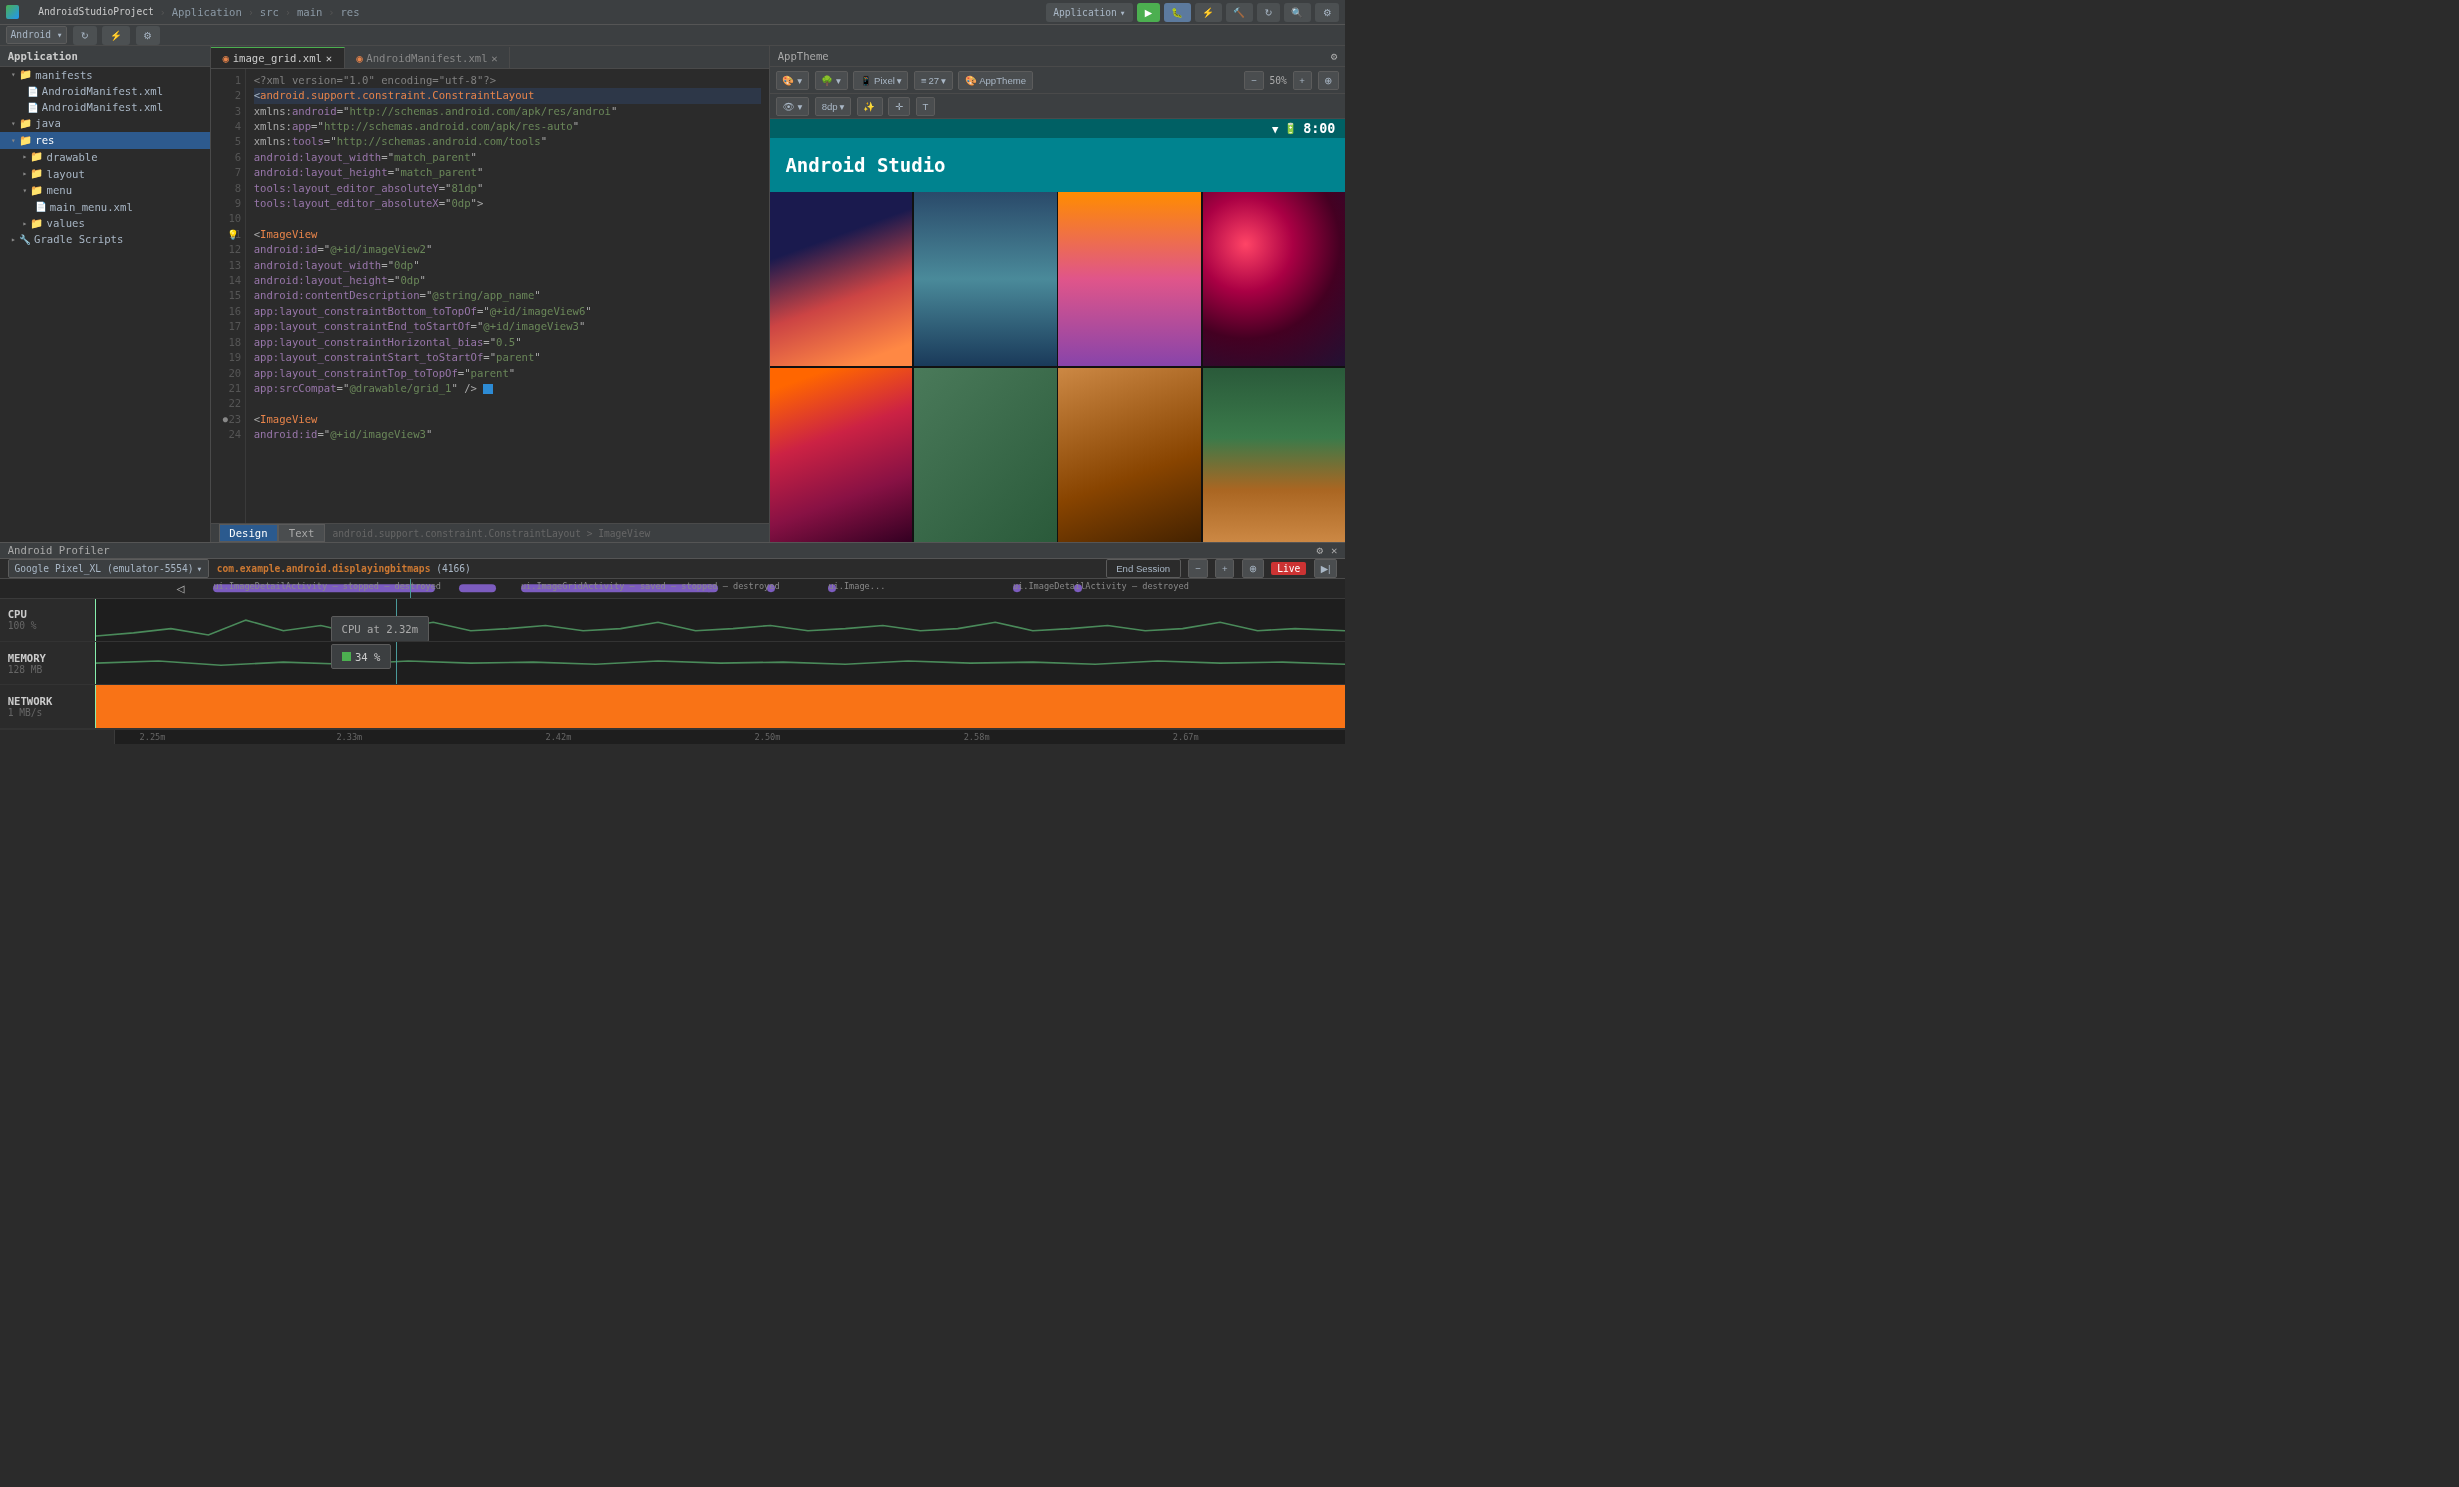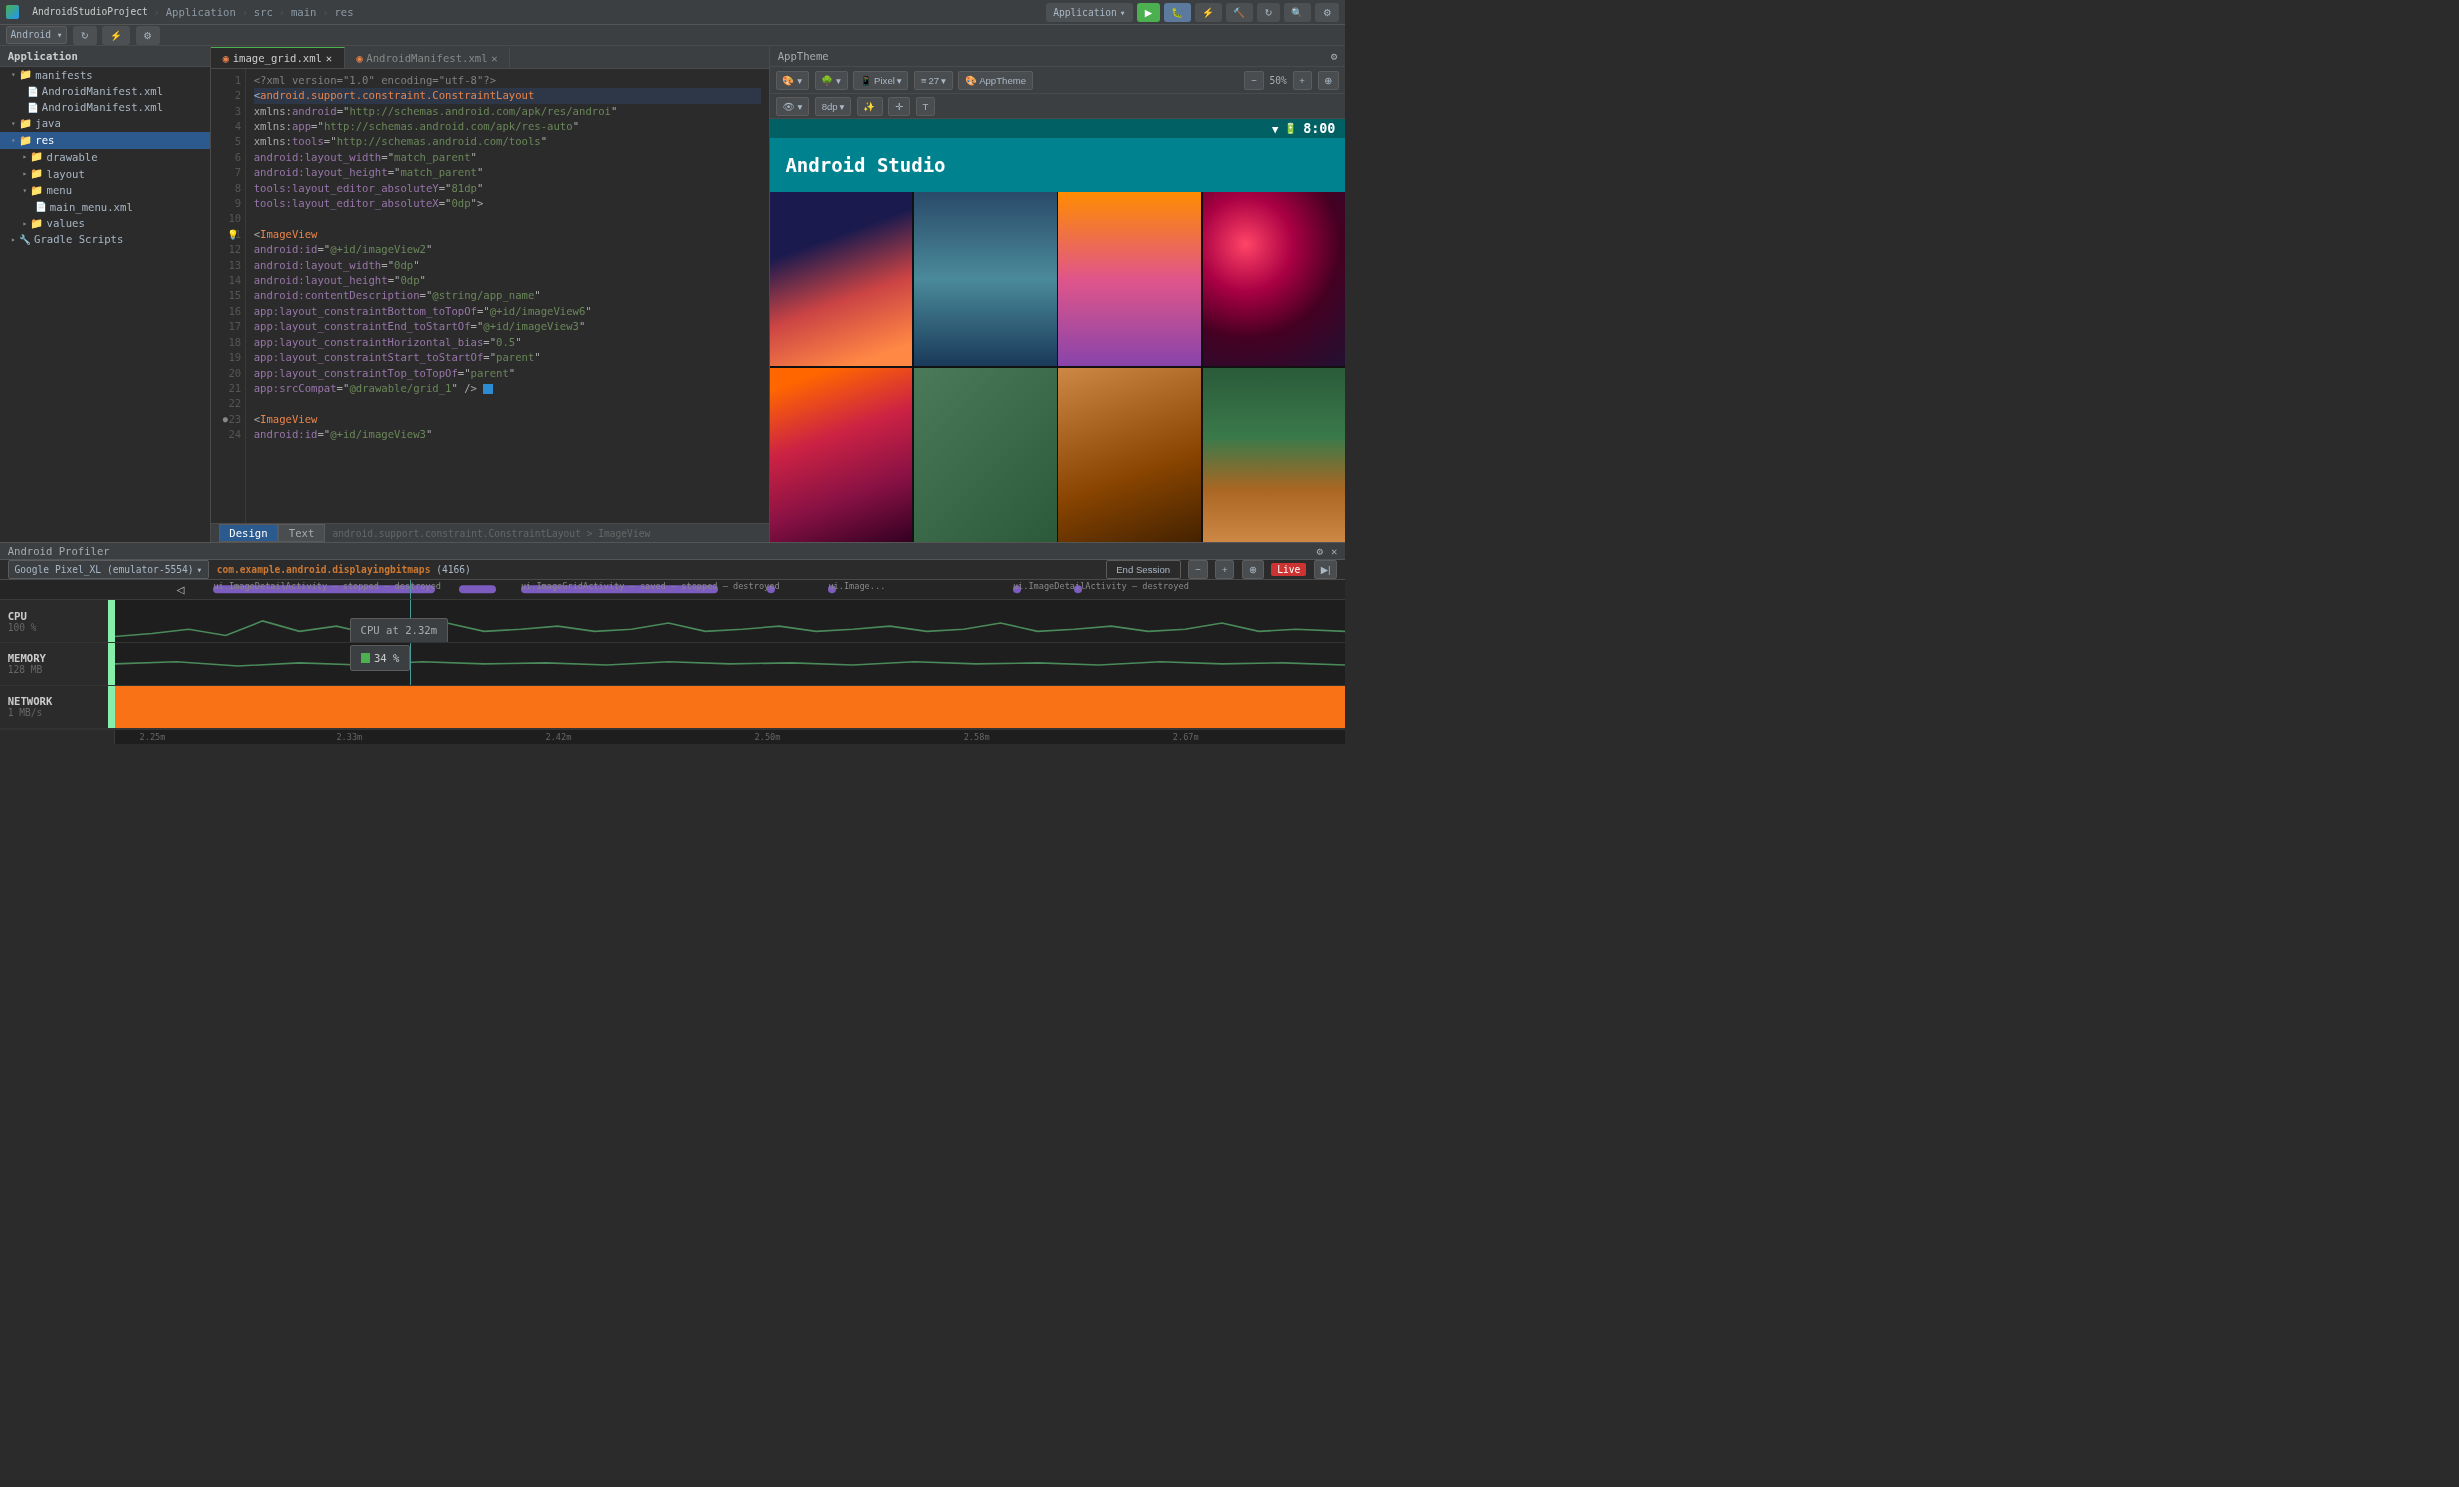--- a/index.html
+++ b/index.html
@@ -17,21 +17,21 @@
     .top-bar {
       height: 25px;
       background: #3c3f41;
       display: flex;
       align-items: center;
       padding: 0 5.8px;
       gap: 7.7px;
       border-bottom: 1px solid #555;
     }
     .top-bar-left { display: flex; align-items: center; gap: 5.8px; flex: 1; }
-    .top-bar-logo { font-size: 9.6px; color: #ccc; display: flex; align-items: center; gap: 13px; }
+    .top-bar-logo { font-size: 9.6px; color: #ccc; display: flex; align-items: center; gap: 19px; }
     .top-bar-logo .logo-icon { width: 13.4px; height: 13.4px; background: linear-gradient(135deg, #4CAF50, #2196F3); border-radius: 1.9px; display: inline-block; }
     .breadcrumb-item { color: #8c9aa6; font-size: 10.6px; }
     .breadcrumb-sep { color: #555; }
     .top-bar-right { display: flex; align-items: center; gap: 3.8px; }
     .nav-btn {
       background: #4c5052;
       border: none;
       color: #a9b7c6;
       padding: 1.9px 7.7px;
       border-radius: 2.9px;
@@ -371,23 +371,23 @@
       display: flex;
       flex-direction: column;
     }
     .track-row {
       display: flex;
       border-bottom: 1px solid #333;
       flex: 1;
       min-height: 0;
     }
     .track-label {
-      width: 115px;
+      width: 96px;
       background: #2b2b2b;
-      border-right: 7px solid #86efac;
+      border-right: 1px solid #86efac;
       display: flex;
       flex-direction: column;
       justify-content: center;
       padding: 0 7.7px;
       flex-shrink: 0;
     }
     .track-label-title { color: #ccc; font-size: 10.6px; font-weight: bold; }
     .track-label-sub { color: #666; font-size: 9.6px; }
     .track-canvas {
       flex: 1;

